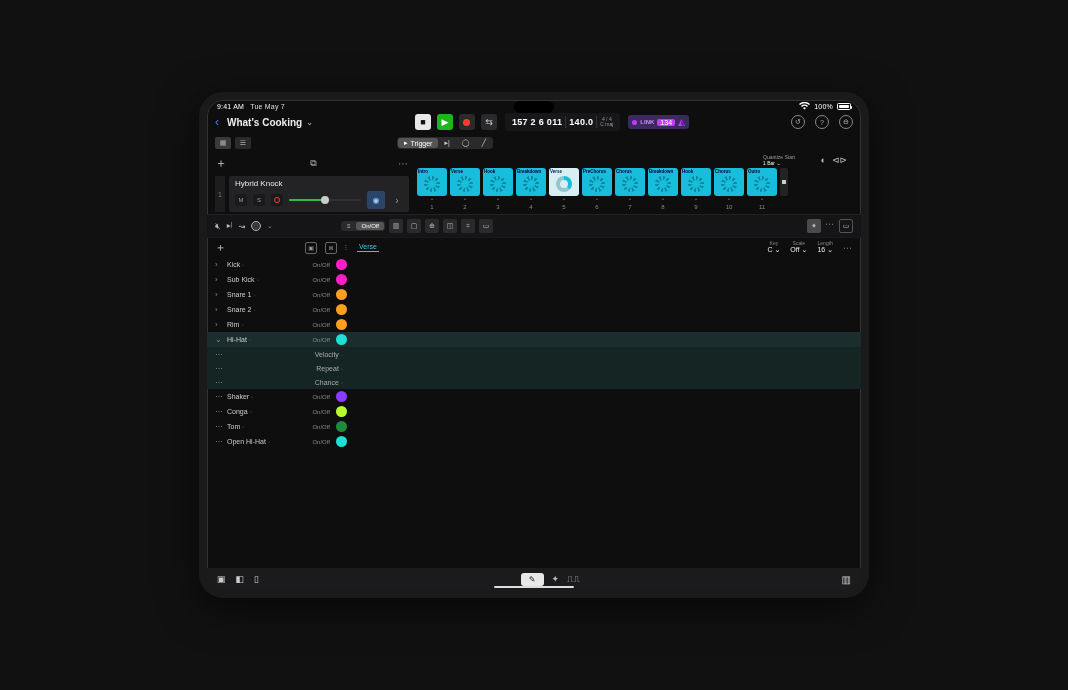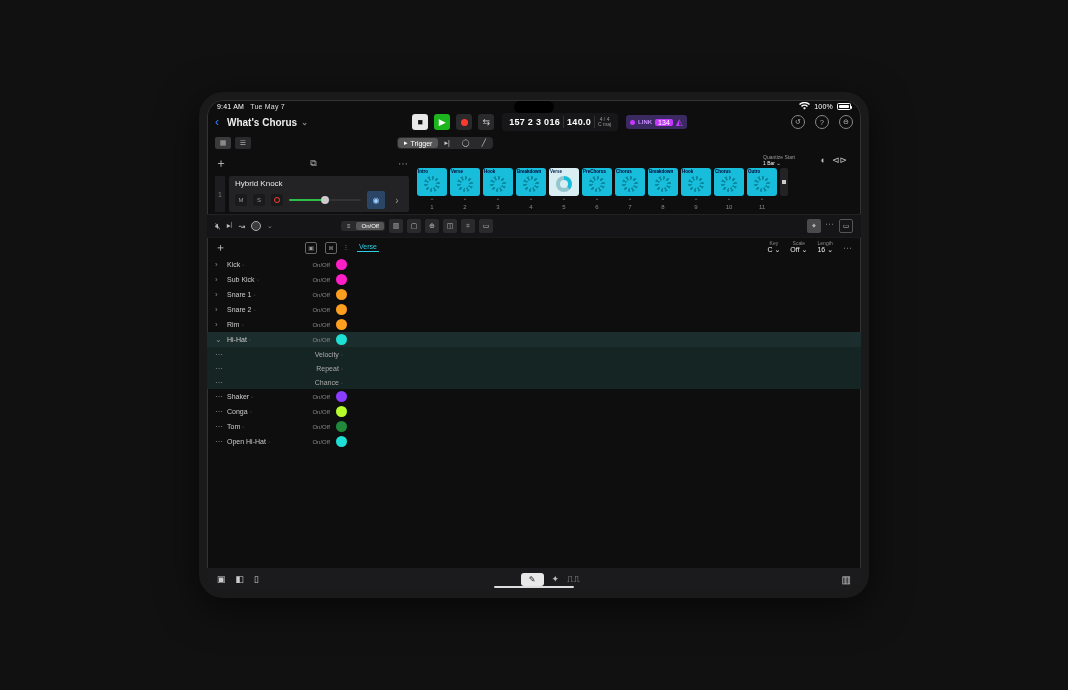--- a/index.html
+++ b/index.html
@@ -160,37 +160,37 @@
       <span>100%</span>
       <span class="battery-icon">
           <span class="fill"></span>
         </span>
     </div>
   </div>
 
   <div class="topbar">
     <span class="chev-left">‹</span>
     <span class="proj-title">
-      <span>What's Chorus</span>
+      <span>What's Cooking</span>
       <span class="dd">⌄</span>
     </span>
     <div class="spacer"></div>
 
     <div class="tgroup">
       <div class="sq-btn white">■</div>
       <div class="sq-btn green">▶</div>
       <div class="sq-btn red">
           <span class="dot"></span>
         </div>
       <div class="sq-btn">⇆</div>
     </div>
 
     <div class="lcd">
       <div class="cell">
-          <span class="big">157 2 3 016</span>
+          <span class="big">157 2 6 011</span>
         </div>
       <div class="sep"></div>
       <div class="cell">
           <span class="big">140.0</span>
         </div>
       <div class="sep"></div>
       <div class="cell">
         <span class="tiny">4 / 4</span>
         <span class="tiny">C maj</span>
       </div>

